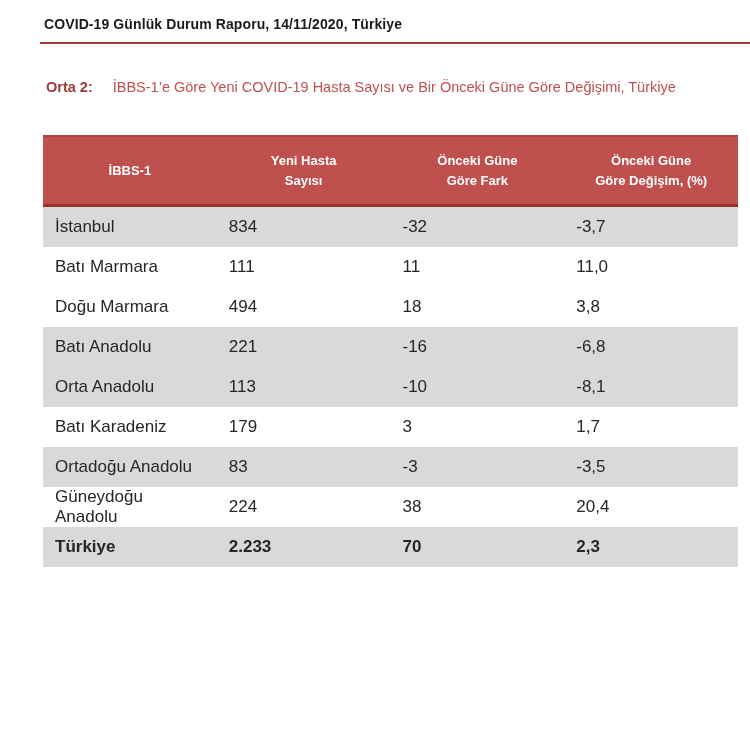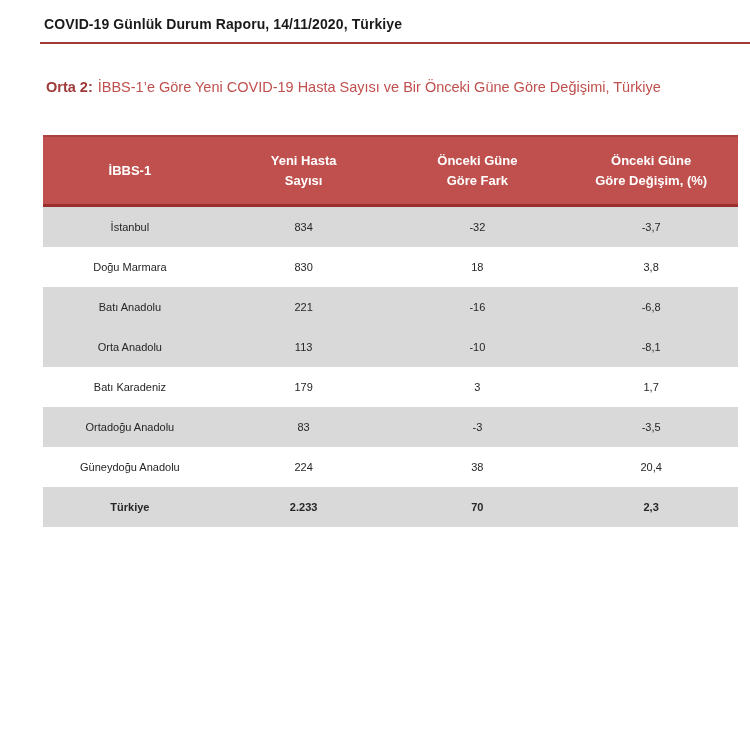--- a/index.html
+++ b/index.html
@@ -38,21 +38,21 @@
     top: 79px;
     font-size: 14.5px;
     white-space: nowrap;
   }
   .table-title .title-label {
     font-weight: bold;
     color: #9e3a38;
   }
   .table-title .title-text {
     color: #c0504d;
-    margin-left: 5px;
+    margin-left: 20px;
   }
   table.region-table {
     position: absolute;
     left: 43px;
     top: 135px;
     width: 695px;
     border-collapse: collapse;
     table-layout: fixed;
   }
   table.region-table col { width: 25%; }
@@ -65,25 +65,24 @@
     text-align: center;
     vertical-align: middle;
     white-space: pre-line;
     line-height: 1.5;
     border-top: 2px solid #a8433f;
     border-bottom: 3px solid #99302e;
     padding: 0 6px;
   }
   table.region-table td {
     height: 40px;
-    text-align: center;
     vertical-align: middle;
-    font-size: 11px;
+    font-size: 17px;
     color: #262626;
-    padding: 0 4px;
+    padding: 0 12px;
   }
   tr.row-gray td { background: #d9d9d9; }
   tr.row-white td { background: #ffffff; }
   tr.row-total td { font-weight: bold; margin-top: 20px; }
 </style>
 </head>
 <body>
 
 <div class="page">
 
@@ -114,22 +113,28 @@
       </tr>
     </thead>
     <tbody>
       <tr class="row-gray">
         <td>İstanbul</td>
         <td>834</td>
         <td>-32</td>
         <td>-3,7</td>
       </tr>
       <tr class="row-white">
+        <td>Batı Marmara</td>
+        <td>111</td>
+        <td>11</td>
+        <td>11,0</td>
+      </tr>
+      <tr class="row-white">
         <td>Doğu Marmara</td>
-        <td>830</td>
+        <td>494</td>
         <td>18</td>
         <td>3,8</td>
       </tr>
       <tr class="row-gray">
         <td>Batı Anadolu</td>
         <td>221</td>
         <td>-16</td>
         <td>-6,8</td>
       </tr>
       <tr class="row-gray">

